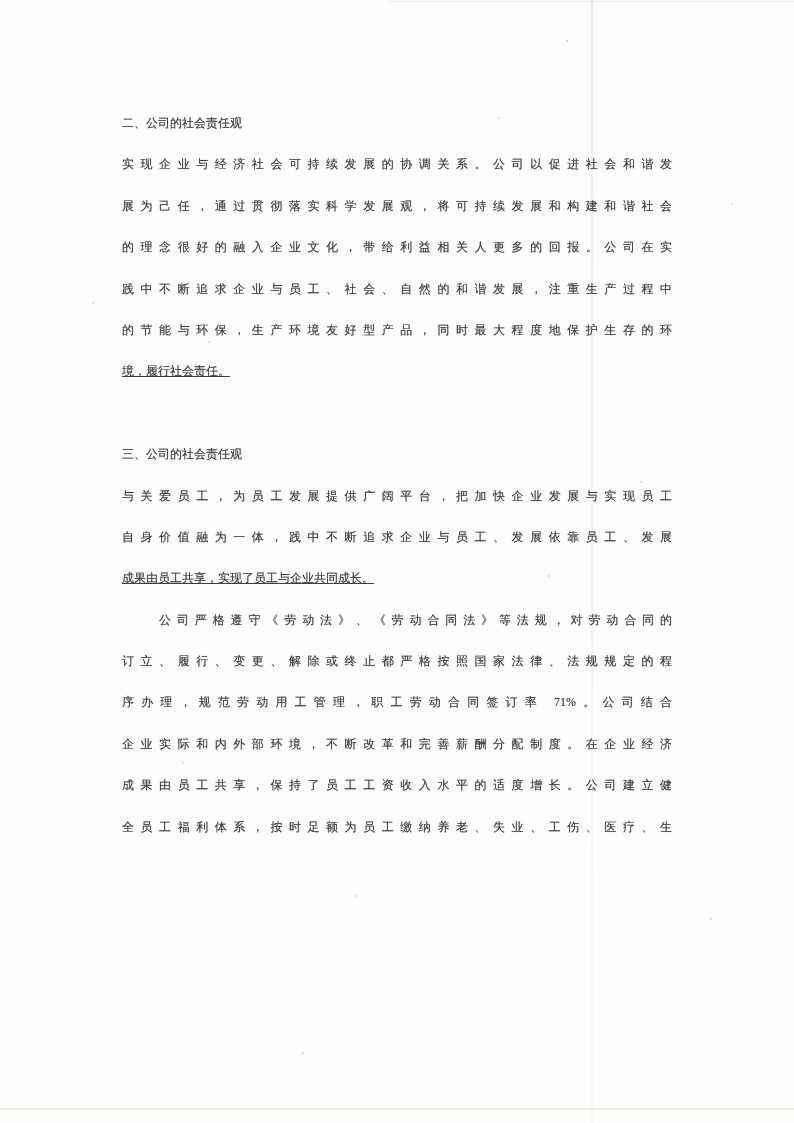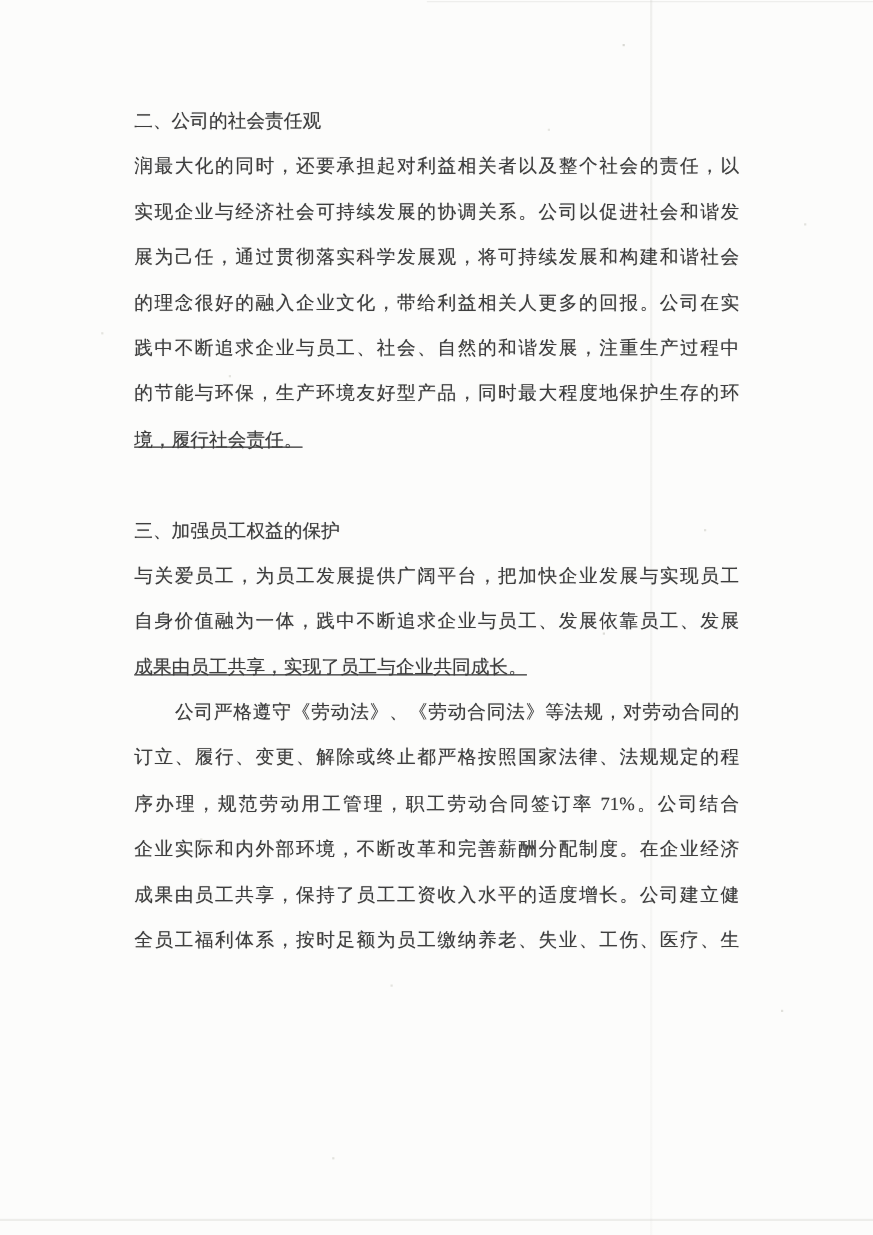--- a/index.html
+++ b/index.html
@@ -59,23 +59,23 @@
       420px 652px 0 0 #e6e6e1,
       92px 302px 0 0 #e4e4df,
       731px 203px 0 0 #e2e2dd,
       498px 117px 0 0 #e6e6e1,
       355px 895px 0 0 #e3e3de;
     pointer-events: none;
   }
   .text-column {
     position: absolute;
     left: 122px;
-    top: 89px;
+    top: 103px;
     width: 550px;
-    font-size: 17px;
+    font-size: 12px;
     line-height: 41.4px;
     color: #3e3e3e;
     text-shadow: 0 0 0.7px rgba(62, 62, 62, 0.55);
     letter-spacing: 0;
   }
   .heading-line {
     height: 41.4px;
     white-space: nowrap;
     text-align: left;
   }
@@ -101,32 +101,31 @@
   <div class="scan-hline-top"></div>
   <div class="scan-vline"></div>
   <div class="scan-hline-bottom"></div>
   <div class="speckles"></div>
 
   <div class="text-column">
 
     <div class="heading-line">二、公司的社会责任观</div>
 
     <div>
-      <div class="line">润最大化的同时，还要承担起对利益相关者以及整个社会的责任，以</div>
       <div class="line">实现企业与经济社会可持续发展的协调关系。公司以促进社会和谐发</div>
       <div class="line">展为己任，通过贯彻落实科学发展观，将可持续发展和构建和谐社会</div>
       <div class="line">的理念很好的融入企业文化，带给利益相关人更多的回报。公司在实</div>
       <div class="line">践中不断追求企业与员工、社会、自然的和谐发展，注重生产过程中</div>
       <div class="line">的节能与环保，生产环境友好型产品，同时最大程度地保护生存的环</div>
       <div class="line last">境，履行社会责任。</div>
     </div>
 
     <div class="section-gap"></div>
 
-    <div class="heading-line">三、加强员工权益的保护</div>
+    <div class="heading-line">三、公司的社会责任观</div>
 
     <div>
       <div class="line">与关爱员工，为员工发展提供广阔平台，把加快企业发展与实现员工</div>
       <div class="line">自身价值融为一体，践中不断追求企业与员工、发展依靠员工、发展</div>
       <div class="line last">成果由员工共享，实现了员工与企业共同成长。</div>
     </div>
 
     <div>
       <div class="line indent">公司严格遵守《劳动法》、《劳动合同法》等法规，对劳动合同的</div>
       <div class="line">订立、履行、变更、解除或终止都严格按照国家法律、法规规定的程</div>

